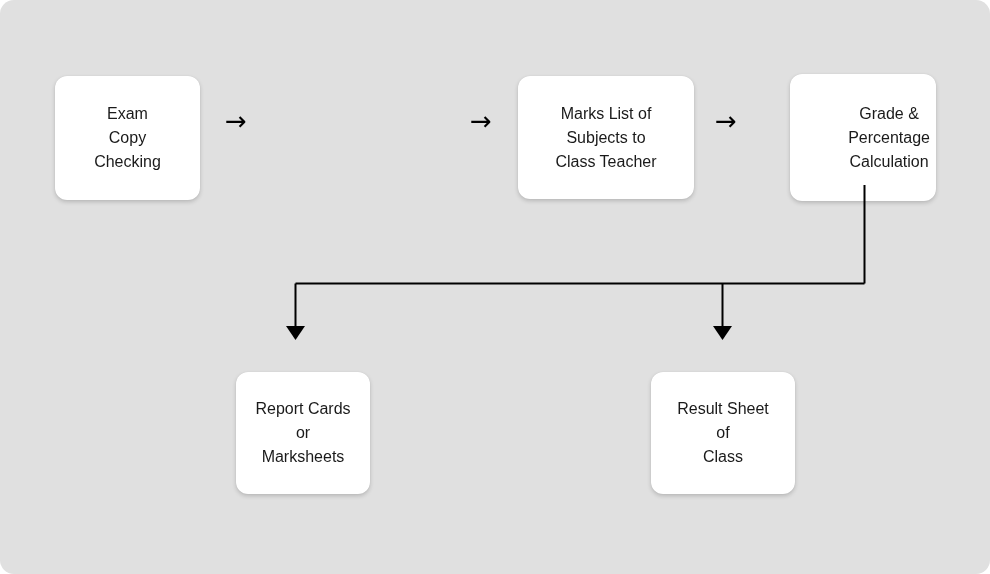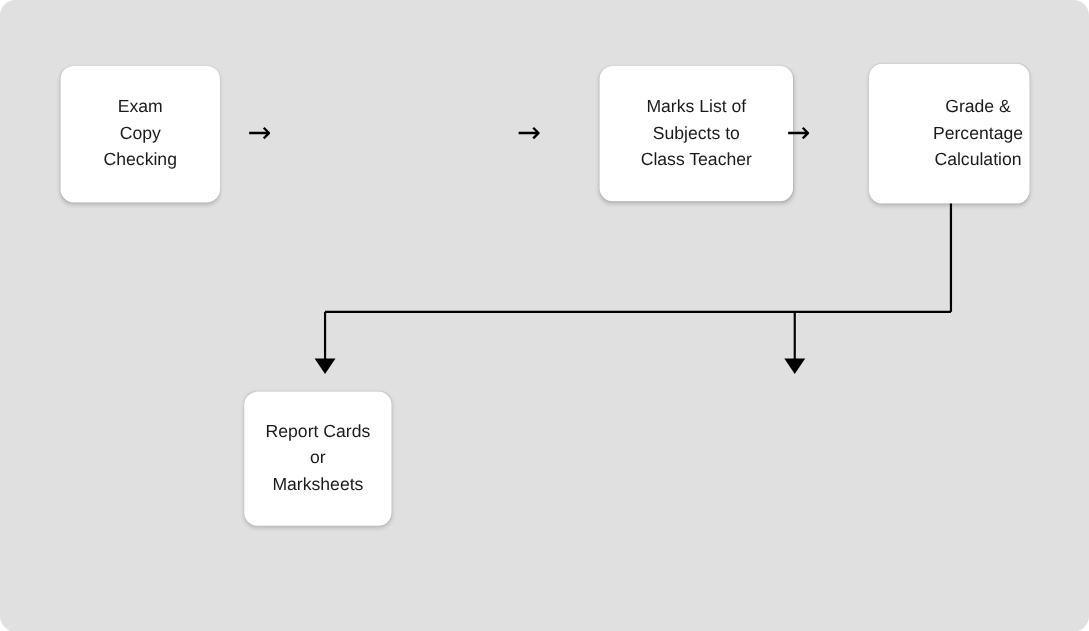--- a/index.html
+++ b/index.html
@@ -26,28 +26,29 @@
     display: flex;
     align-items: center;
     justify-content: center;
     text-align: center;
     color: #1a1a1a;
     font-size: 16px;
     line-height: 24px;
     white-space: pre-line;
     padding: 0 6px;
     box-sizing: border-box;
+    margin-top: 16px;
   }
   
   #node-exam-copy-checking   { left: 55px;  top: 60px;  width: 145px; height: 124px; }
   #node-marks-list-teacher   { left: 300px; top: 60px;  width: 146px; height: 122px; }
-  #node-marks-list-subjects  { left: 545px; top: 60px;  width: 176px; height: 123px; }
+  #node-marks-list-subjects  { left: 518px; top: 60px;  width: 176px; height: 123px; }
   #node-grade-percentage     { left: 790px; top: 58px;  width: 146px; height: 127px; justify-content: flex-end; }
   
-  #node-report-cards         { left: 222px; top: 356px; width: 134px; height: 122px; }
+  #node-report-cards         { left: 236px; top: 356px; width: 134px; height: 122px; }
   #node-result-sheet         { left: 651px; top: 356px; width: 144px; height: 122px; }
 
   .arrow-glyph {
     position: absolute;
     color: #000000;
     font-size: 26px;
     line-height: 1;
     font-family: "DejaVu Sans", sans-serif;
     user-select: none;
   }
@@ -109,14 +110,19 @@
     <path d="M 286 326 L 295.5 340 L 305 326 Z" fill="#000000"></path>
     <path d="M 713 326 L 722.5 340 L 732 326 Z" fill="#000000"></path>
   </svg>
 
   <div class="node" id="node-report-cards">
     <span>Report Cards
 or
 Marksheets</span>
   </div>
 
+  <div class="node" id="node-result-sheet">
+    <span>Result Sheet
+of
+Class</span>
+  </div>
 
 </div>
 
 </body></html>

